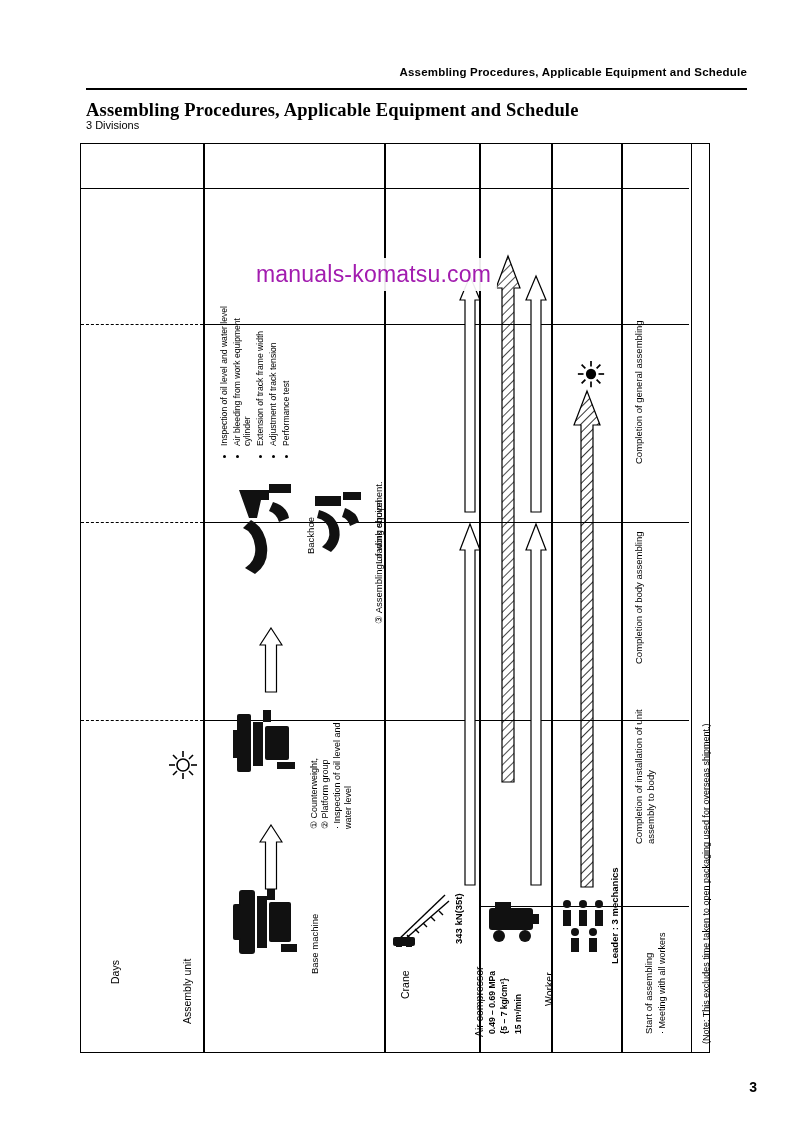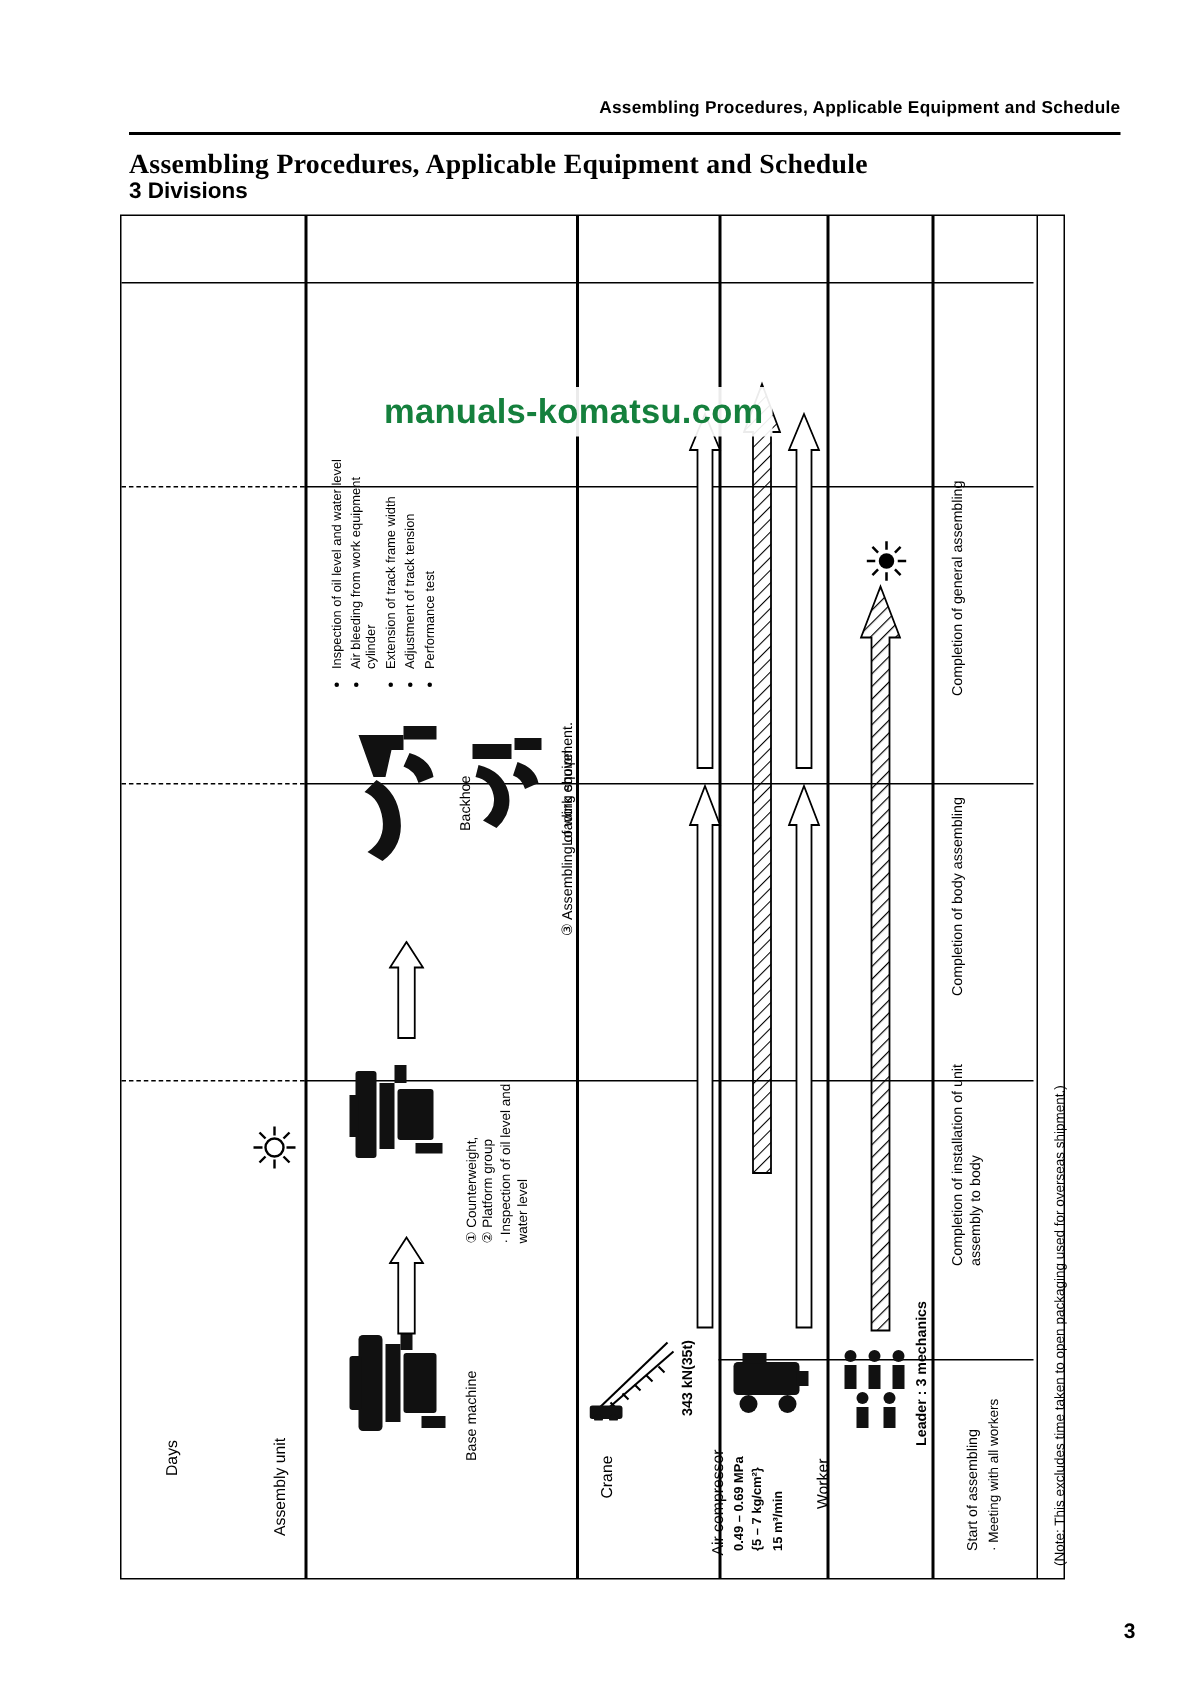--- a/index.html
+++ b/index.html
@@ -29,22 +29,22 @@
     position:absolute;
     left:86px;top:100px;
     font-size:18.5px;
     font-weight:bold;
     font-family:"Liberation Serif", serif;
     letter-spacing:0.2px;
   }
   .subtitle{
     position:absolute;
     left:86px;top:119px;
-    font-size:15px;
-    font-weight:bold;
+    font-size:11px;
+    font-weight:normal;
   }
   .page-number{
     position:absolute;
     right:36px;bottom:28px;
     font-size:14px;
     font-weight:bold;
   }
 
   
   .chart{
@@ -83,22 +83,22 @@
   .svgarrow{position:absolute;}
 
   
   .silhouette{position:absolute;}
 
   
   .watermark{
     position:absolute;
     left:250px;top:258px;
     font-size:23px;
-    font-weight:bold;
-    color:#15803d;
+    font-weight:normal;
+    color:#a21caf;
     font-family:"Liberation Sans", sans-serif;
     letter-spacing:0.2px;
     background:rgba(255,255,255,0.92);
     padding:3px 6px;
     z-index:50;
   }
 
   .bullets{margin:0;padding-left:10px;}
   .bullets li{margin:0 0 2px 0;}
 </style>

